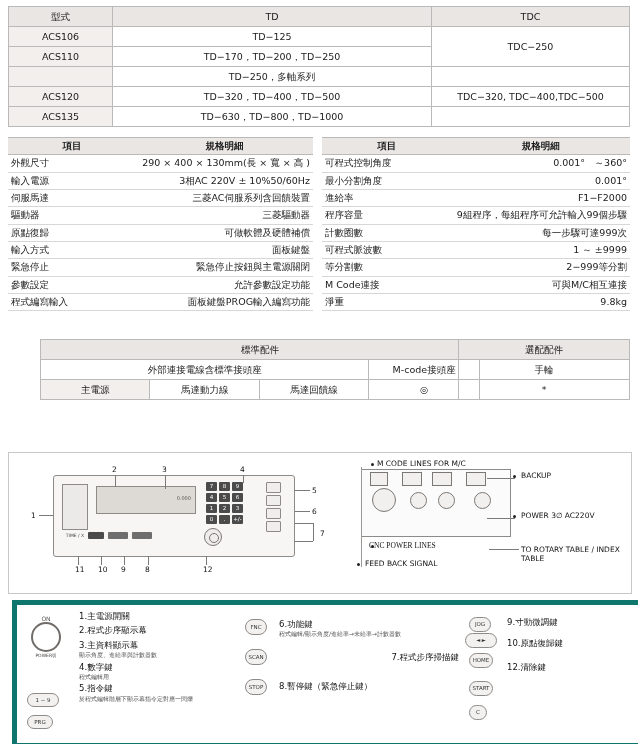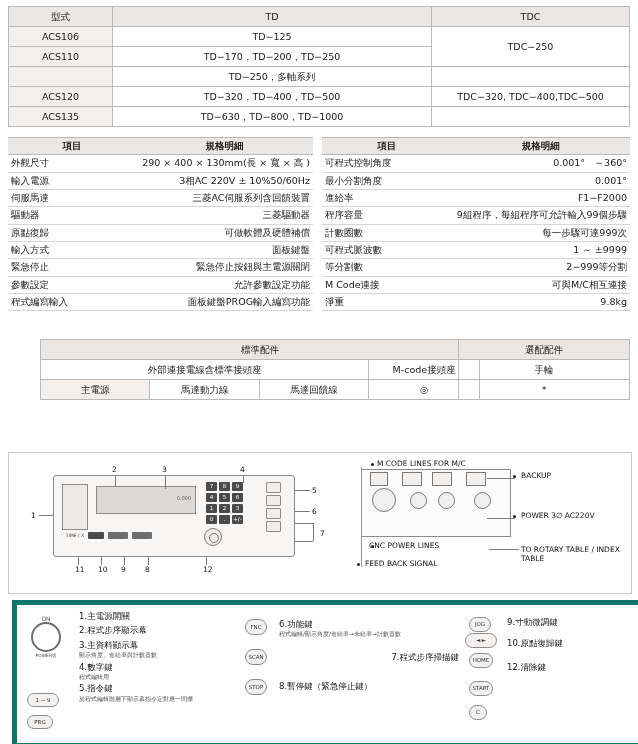--- a/index.html
+++ b/index.html
@@ -382,21 +382,21 @@
 
     <div class="dot" style="left:504px;top:22px;"></div>
     <div class="callout" style="left:512px;top:18px;">BACKUP</div>
     <div class="lead hline" style="left:478px;top:25px;width:28px;"></div>
 
     <div class="dot" style="left:504px;top:62px;"></div>
     <div class="callout" style="left:512px;top:58px;">POWER 3∅ AC220V</div>
     <div class="lead hline" style="left:478px;top:65px;width:28px;"></div>
 
     <div class="dot" style="left:362px;top:92px;"></div>
-    <div class="callout" style="left:360px;top:88px;">CNC POWER LINES</div>
+    <div class="callout" style="left:360px;top:88px;font-family:Liberation Serif, serif;">CNC POWER LINES</div>
 
     <div class="callout" style="left:512px;top:92px;width:110px;line-height:1.25;">TO ROTARY TABLE / INDEX TABLE</div>
     <div class="lead hline" style="left:480px;top:96px;width:30px;"></div>
 
     <div class="dot" style="left:348px;top:110px;"></div>
     <div class="callout" style="left:356px;top:106px;">FEED BACK SIGNAL</div>
 
     <div class="lead hline" style="left:352px;top:14px;width:1px;height:100px;background:#9a9795;"></div>
   </div>
 

